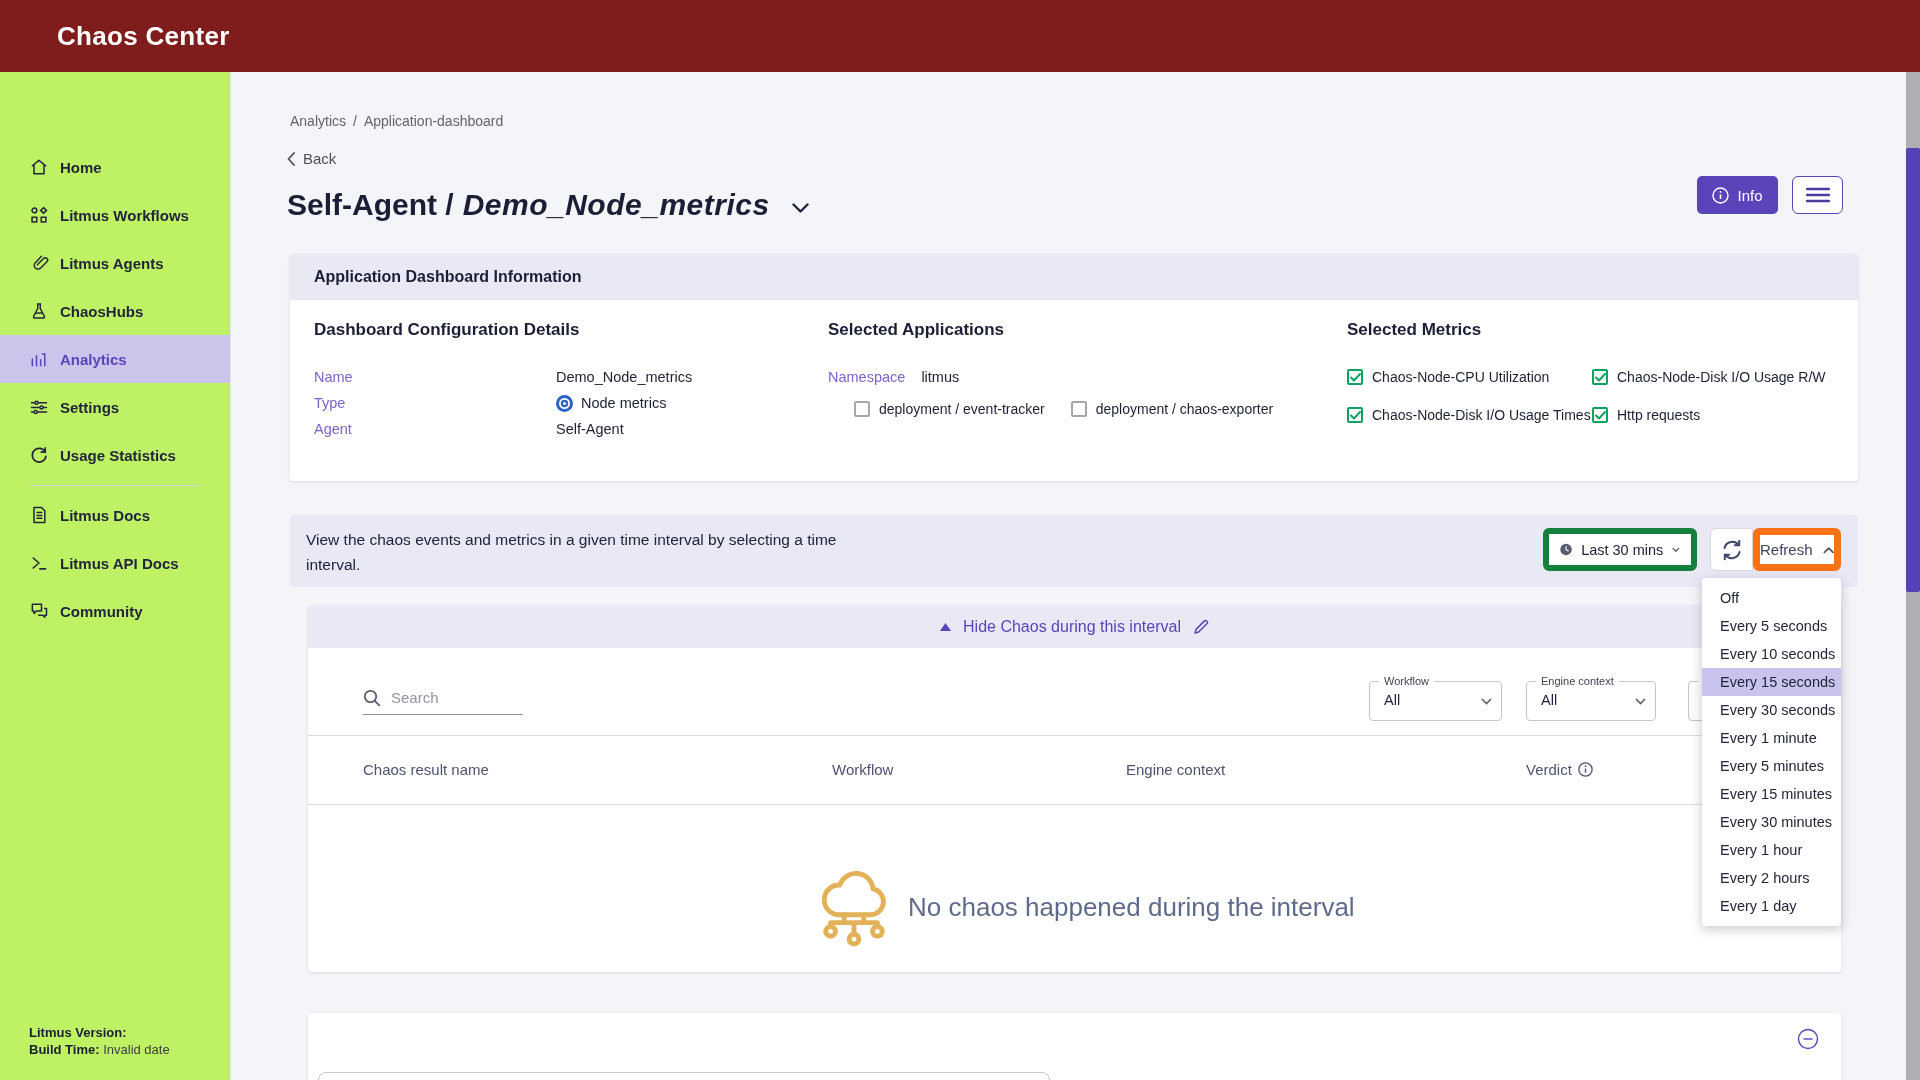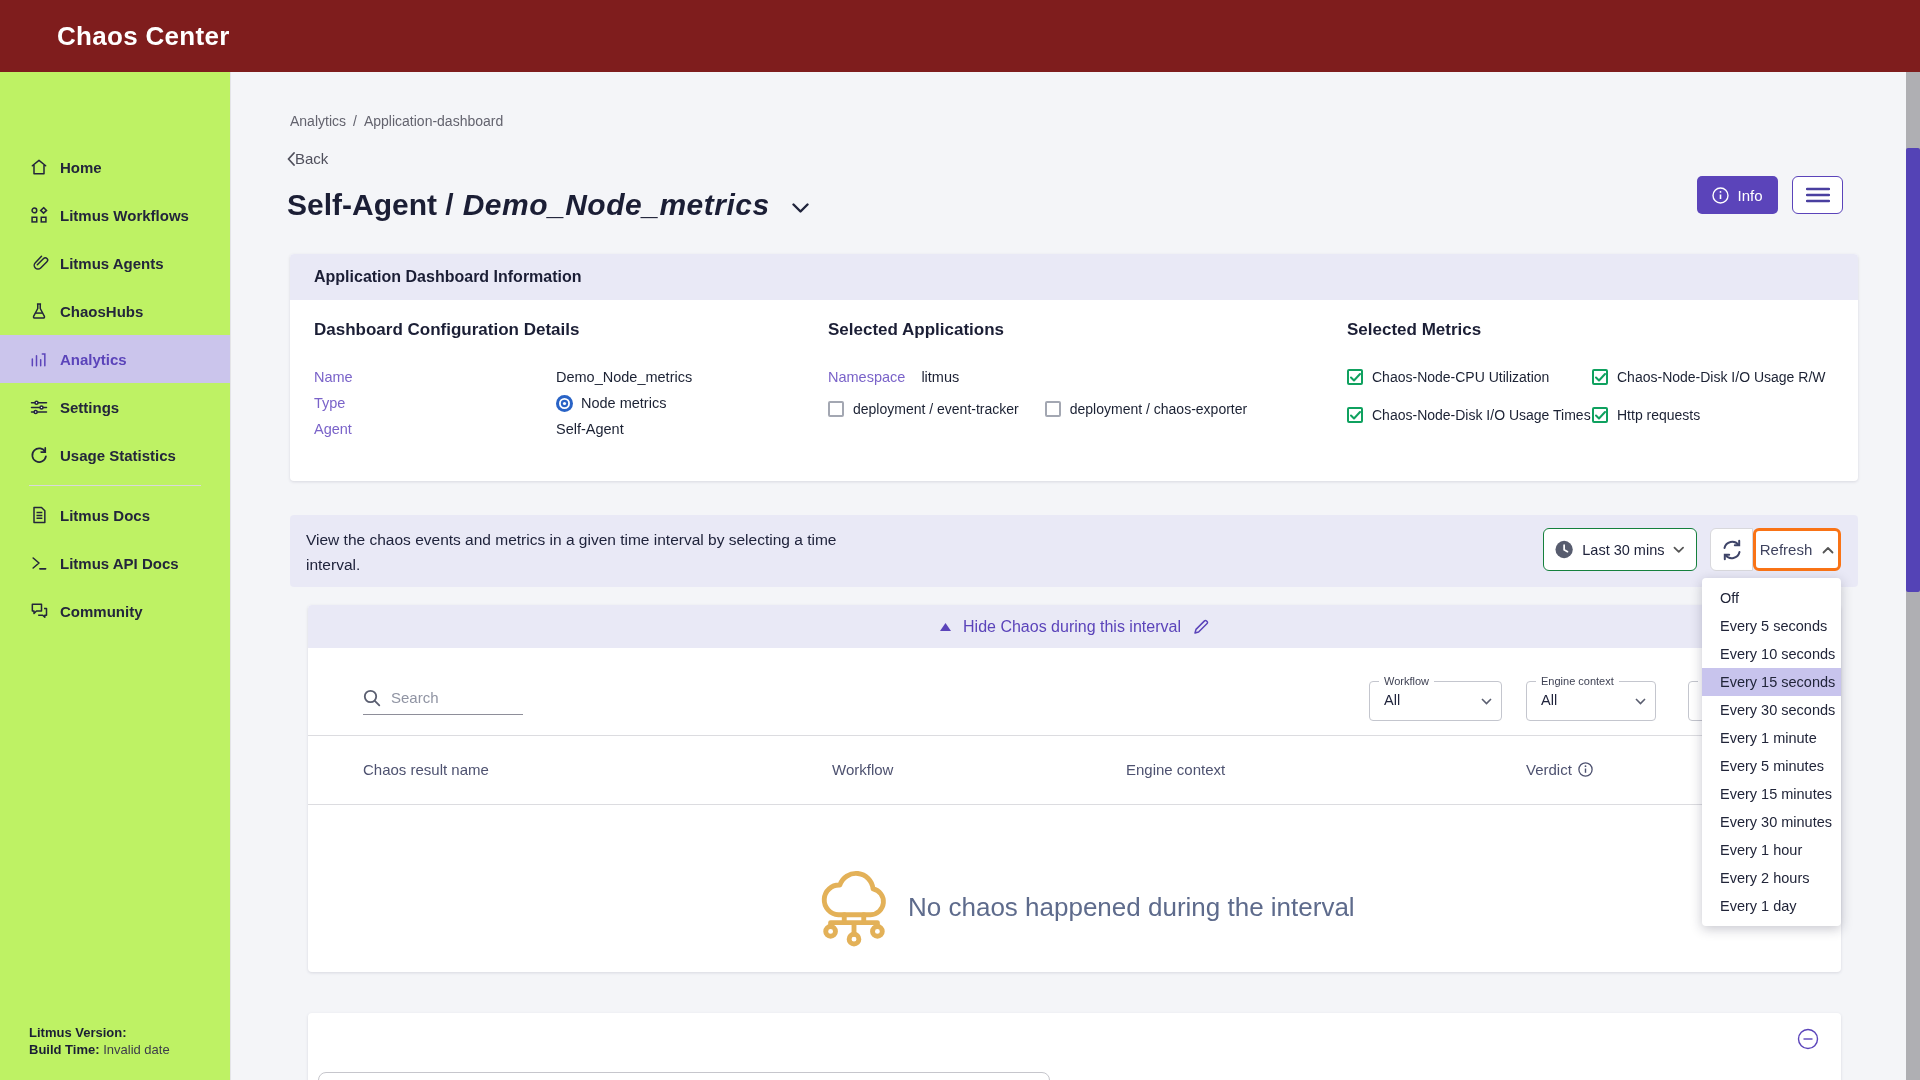--- a/index.html
+++ b/index.html
@@ -21,21 +21,21 @@
   .nav-item.selected { background:#CBC5EC; color:#5B44BA; }
   .nav-item.selected svg { stroke:#5B44BA; }
   #nav-divider { height:1px; background:#D8D8DC; margin:6px 29px 5px 29px; }
   #version { position:absolute; left:29px; bottom:22px; font-size:13px; line-height:17px; }
   #version b { color:#1B1E35; }
   #version span { color:#3C3C4A; font-weight:normal; }
 
   
   #breadcrumb { position:absolute; left:290px; top:113px; font-size:14px; color:#63636E; }
   #breadcrumb .sep { margin:0 7px; }
-  #back { position:absolute; left:287px; top:150px; font-size:15px; color:#4F4F5C; display:flex; align-items:center; }
+  #back { position:absolute; left:287px; top:150px; font-size:15px; color:#4F4F5C; display:flex; align-items:center; gap:8px; }
   #title { position:absolute; left:287px; top:188px; font-size:30px; font-weight:bold; color:#1B1E35; display:flex; align-items:center; }
   #title .ital { font-style:italic; margin-left:9px; letter-spacing:.5px; }
   #title svg { margin-left:22px; margin-top:6px; }
   #info-btn { position:absolute; left:1697px; top:176px; width:81px; height:38px; background:#5B44BA; border-radius:5px; color:#fff; font-size:15px; display:flex; align-items:center; justify-content:center; gap:8px; }
   #menu-btn { position:absolute; left:1792px; top:176px; width:51px; height:38px; background:#fff; border:1px solid #5B44BA; border-radius:6px; display:flex; align-items:center; justify-content:center; }
 
   
   .card { position:absolute; background:#fff; border-radius:4px; box-shadow:0 1px 3px rgba(90,90,120,0.18); }
   .card-band { background:#E9E9F6; border-radius:4px 4px 0 0; display:flex; align-items:center; }
 
@@ -44,34 +44,34 @@
   #card1 .card-band { height:46px; padding-left:24px; font-size:16px; font-weight:bold; color:#1B1E35; }
   .col { position:absolute; top:66px; }
   .col h3 { font-size:17px; color:#1B1E35; margin-bottom:24px; white-space:nowrap; }
   #col-config { left:24px; }
   .crow { display:flex; align-items:center; height:26px; font-size:14.5px; }
   .crow .lbl { width:242px; color:#7A63C9; }
   .crow .val { color:#1B2133; display:flex; align-items:center; gap:8px; }
   #col-apps { left:538px; }
   #col-apps .ns { display:flex; align-items:center; height:26px; font-size:14.5px; }
   #col-apps .ns .lbl { color:#7A63C9; margin-right:16px; }
-  #col-apps .checks { display:flex; margin-top:6px; height:26px; align-items:flex-start; }
+  #col-apps .checks { display:flex; margin-top:6px; height:26px; align-items:flex-start;margin-left:26px; }
   #col-metrics { left:1057px; }
   #metric-grid { display:grid; grid-template-columns:245px auto; row-gap:12px; }
   .chk { display:flex; align-items:center; gap:9px; font-size:14px; color:#1B2133; height:26px; white-space:nowrap; }
   .box { width:16px; height:16px; border:2px solid #A3A7B2; border-radius:2px; background:#fff; flex:0 0 16px; }
   .box.checked { border-color:#0FA15F; display:flex; align-items:center; justify-content:center; }
 
   
   #strip { position:absolute; left:290px; top:515px; width:1568px; height:72px; background:#E9E9F6; border-radius:4px; }
   #strip-text { position:absolute; left:16px; top:12px; width:560px; font-size:15.5px; line-height:25px; color:#20243C; }
-  #timebox { position:absolute; left:1253px; top:13px; width:154px; height:43px; background:#fff; border:1px solid #15803d; border-radius:6px; display:flex; align-items:center; padding:0 11px; gap:9px; font-size:14.5px; color:#20243C; white-space:nowrap; }
+  #timebox { position:absolute; left:1253px; top:13px; width:154px; height:43px; background:#fff; border:6px solid #15803d; border-radius:6px; display:flex; align-items:center; padding:0 11px; gap:9px; font-size:14.5px; color:#20243C; white-space:nowrap; }
   #timebox .grow { flex:1; }
   #refresh-icon-box { position:absolute; left:1420px; top:13px; width:43px; height:43px; background:#fff; border:1px solid #D8D8DC; border-radius:6px 0 0 6px; display:flex; align-items:center; justify-content:center; }
-  #refresh-btn { position:absolute; left:1463px; top:13px; width:88px; height:43px; background:#fff; border:3px solid #f97316; border-radius:6px; display:flex; align-items:center; justify-content:center; gap:10px; font-size:15px; color:#3F435F; }
+  #refresh-btn { position:absolute; left:1463px; top:13px; width:88px; height:43px; background:#fff; border:7px solid #f97316; border-radius:6px; display:flex; align-items:center; justify-content:center; gap:10px; font-size:15px; color:#3F435F; }
 
   
   #card2 { left:308px; top:605px; width:1533px; height:367px; }
   #card2 .card-band { height:43px; justify-content:center; gap:12px; font-size:16px; color:#5B44BA; }
   #search-wrap { position:absolute; left:55px; top:80px; width:160px; }
   #search-wrap input { width:160px; border:none; outline:none; border-bottom:1px solid #8E8E99; background:transparent; padding:4px 0 8px 28px; font-size:15px; color:#333; font-family:"Liberation Sans",sans-serif; }
   #search-wrap input::placeholder { color:#9094A3; }
   #search-wrap svg { position:absolute; left:0; top:4px; }
   .mui-select { position:absolute; top:76px; height:40px; border:1px solid #C4C6CE; border-radius:4px; background:#fff; }
   .mui-select .flabel { position:absolute; top:-7px; left:9px; background:#fff; padding:0 5px; font-size:11px; color:#3F4254; }

